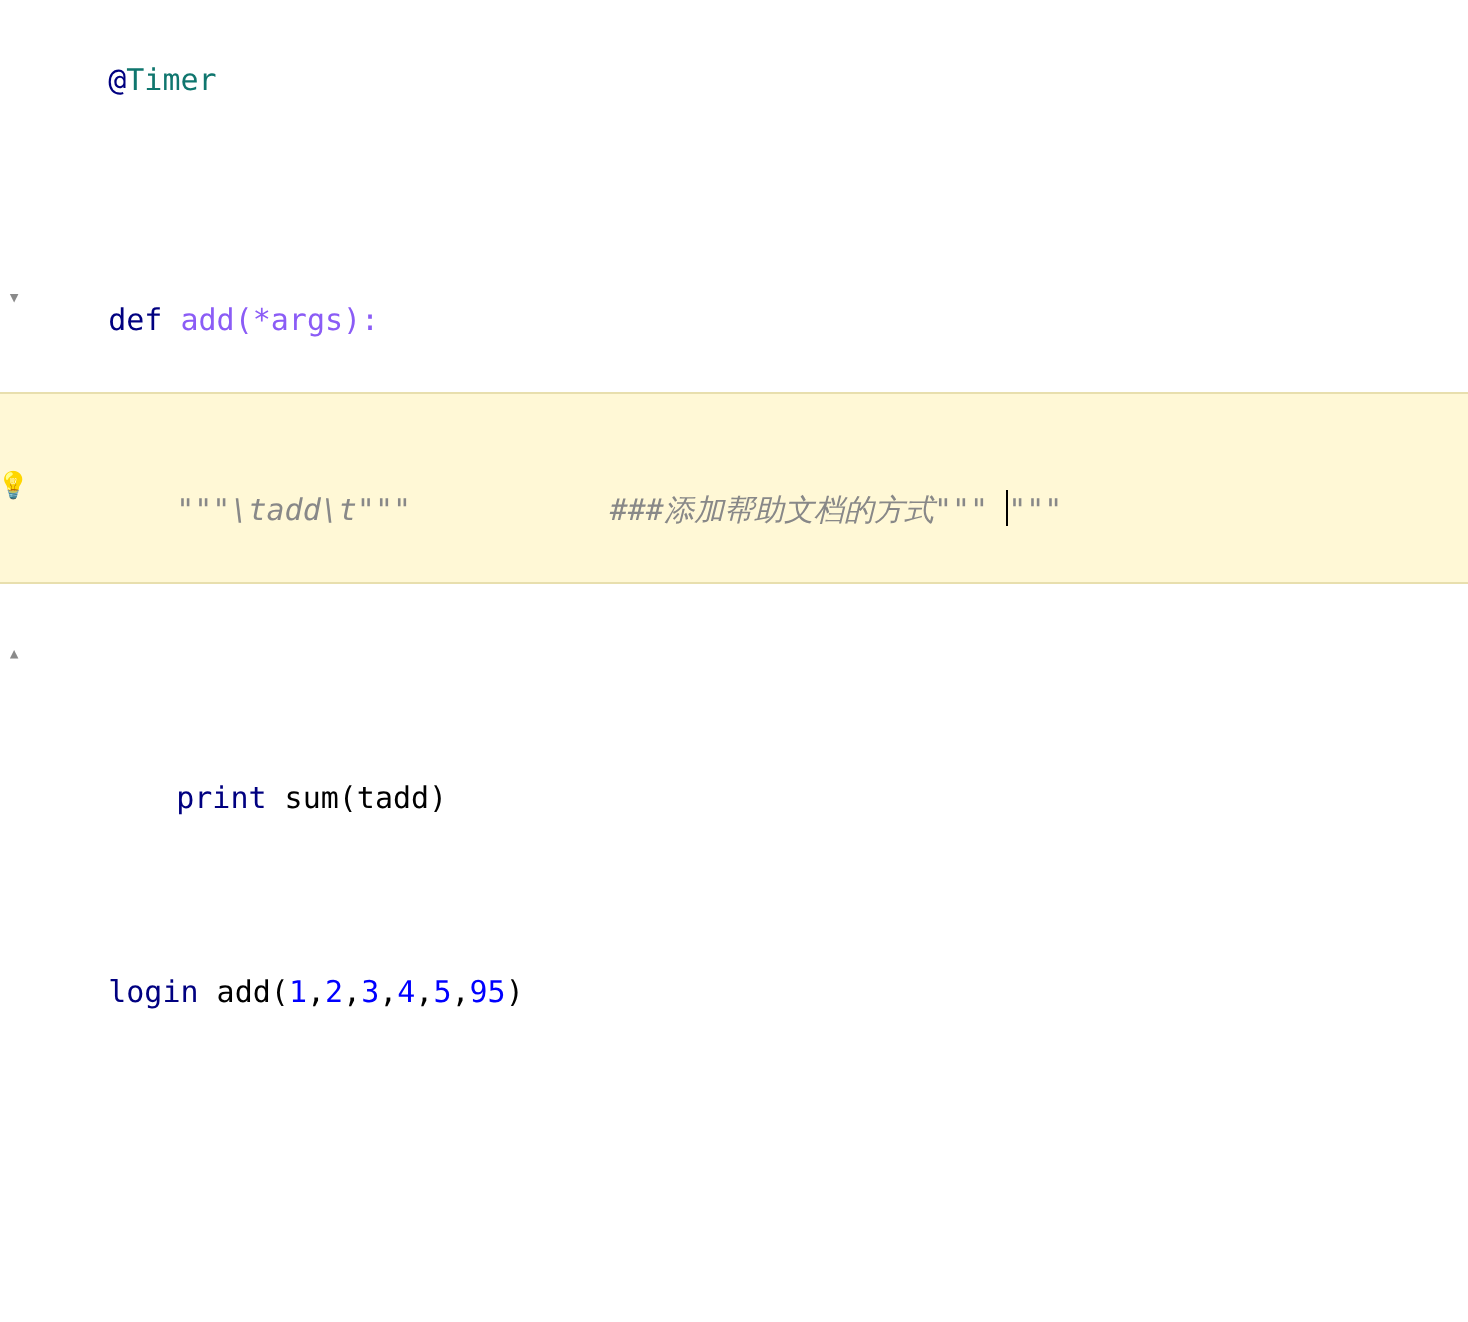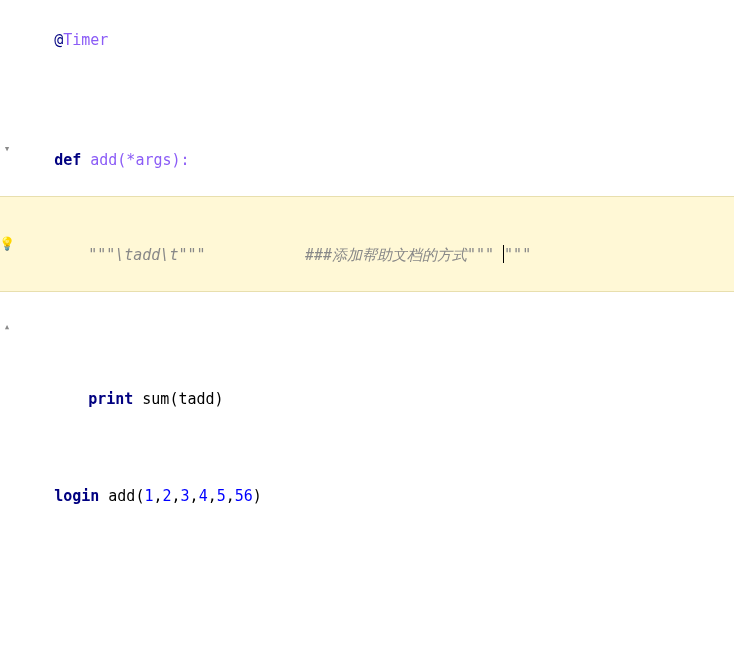--- a/index.html
+++ b/index.html
@@ -27,23 +27,23 @@
     left:0;top:0;bottom:0;width:14px;
     display:flex;align-items:center;justify-content:center;
   }
   .fold{
     position:absolute;
     left:2px;top:50%;transform:translateY(-50%);
     font-size:11px;color:#8a8a8a;
     width:10px;text-align:center;
   }
   .bulb{color:#c9a227;font-size:13px}
-  .kw{color:#000080;font-weight:bold}
+  .kw{color:#000080;font-weight:normal}
   .dec{color:#000080}
-  .decname{color:#8b5cf6}
+  .decname{color:#0f766e}
   .fname{color:#8b5cf6}
   .num{color:#0000ff}
   .docstr{color:#888;font-style:italic}
   .cmt{color:#888;font-style:italic}
   .call{color:#000}
   .ind1{padding-left:52px}
   .caret{
     display:inline-block;
     border-left:1.5px solid #000;
     height:18px;
@@ -76,21 +76,21 @@
     <span class="fold">▴</span>
   </div>
 
   <div class="line ind1">
     <span class="kw">print</span><span class="call"> sum(tadd)</span>
   </div>
 
   <div class="line"></div>
 
   <div class="line">
-    <span class="kw">login</span><span> add(</span><span class="num">1</span><span>,</span><span class="num">2</span><span>,</span><span class="num">3</span><span>,</span><span class="num">4</span><span>,</span><span class="num">5</span><span>,</span><span class="num">56</span><span>)</span>
+    <span class="kw">login</span><span> add(</span><span class="num">1</span><span>,</span><span class="num">2</span><span>,</span><span class="num">3</span><span>,</span><span class="num">4</span><span>,</span><span class="num">5</span><span>,</span><span class="num">95</span><span>)</span>
   </div>
 
   <div class="line"></div>
 
 
   <div class="line"></div>
 
   <div class="line">
     
     

